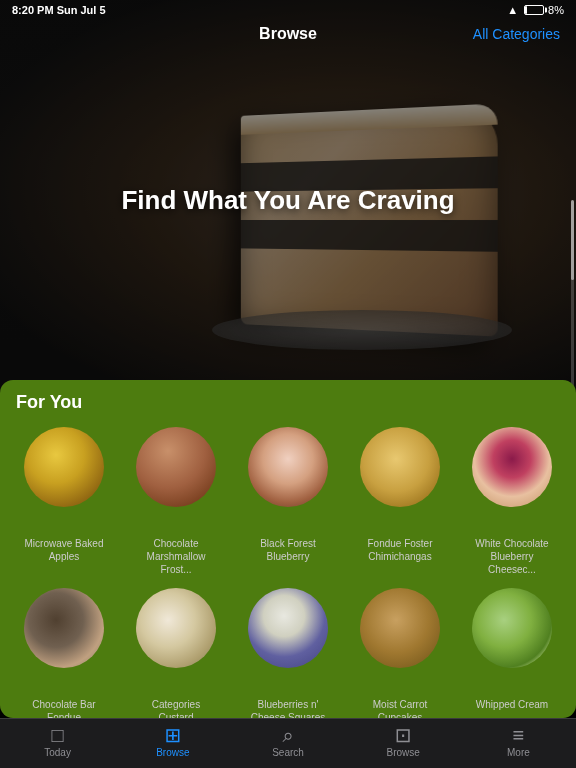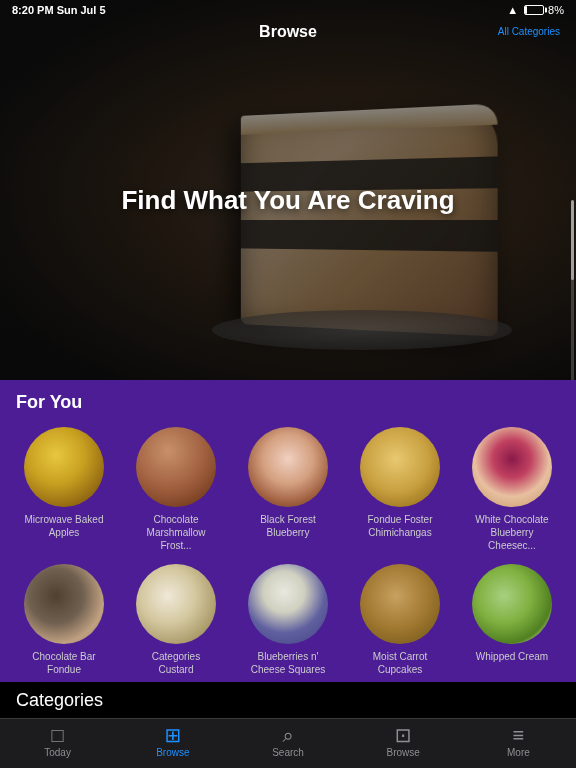--- a/index.html
+++ b/index.html
@@ -54,21 +54,21 @@
       justify-content: space-between;
       align-items: center;
       padding: 6px 16px;
       z-index: 10;
     }
     .nav-title {
       position: absolute; left: 50%; transform: translateX(-50%);
       font-size: 16px; font-weight: 600; color: #fff;
     }
     .nav-action {
-      font-size: 10px; color: #1e90ff; font-weight: 400;
+      font-size: 14px; color: #1e90ff; font-weight: 400;
       margin-left: auto;
     }
 
     
     .hero {
       position: absolute;
       top: 0; left: 0; right: 0;
       height: 400px;
       background: linear-gradient(180deg, #1a1a1a 0%, #2a2a2a 40%, #111 100%);
       overflow: hidden;
@@ -146,22 +146,23 @@
       width: 100%; height: 80px;
       background: rgba(255,255,255,0.5);
       border-radius: 2px;
       position: absolute; top: 0;
     }
 
     
     .content {
       position: absolute;
       top: 380px; left: 0; right: 0; bottom: 50px;
-      background: #4c1d95;
+      background: #4d7c0f;
       overflow: hidden;
+      border-radius: 13px;
     }
 
     .section-title {
       font-size: 18px; font-weight: 700;
       padding: 12px 16px 8px;
       color: #fff;
     }
 
     
     .food-grid {
@@ -170,20 +171,21 @@
       padding: 0 8px;
       gap: 0;
     }
     .food-item {
       width: 20%;
       display: flex;
       flex-direction: column;
       align-items: center;
       padding: 6px 4px;
       cursor: pointer;
+      gap: 24px;
     }
     .food-circle {
       width: 80px; height: 80px;
       border-radius: 50%;
       overflow: hidden;
       margin-bottom: 6px;
       flex-shrink: 0;
     }
     .food-label {
       font-size: 10px; color: #ccc;

